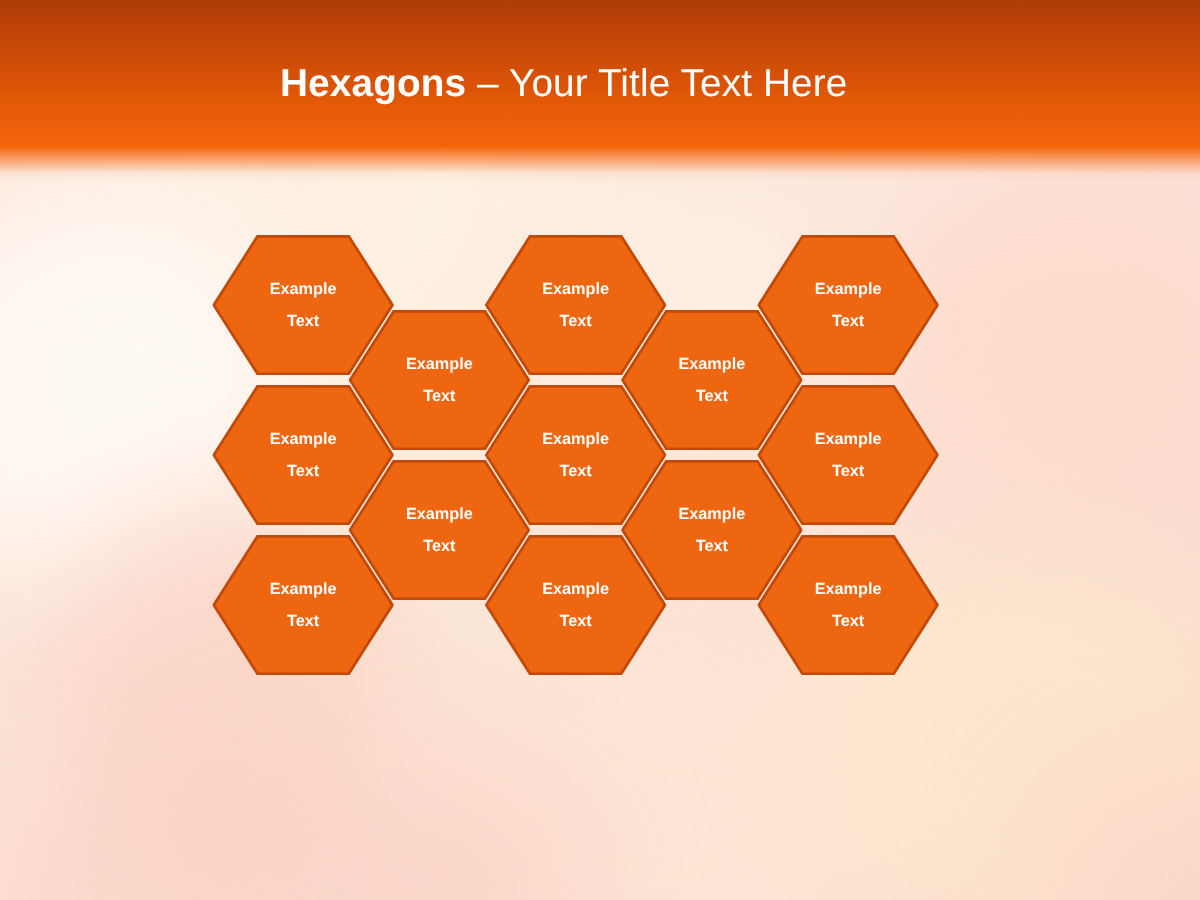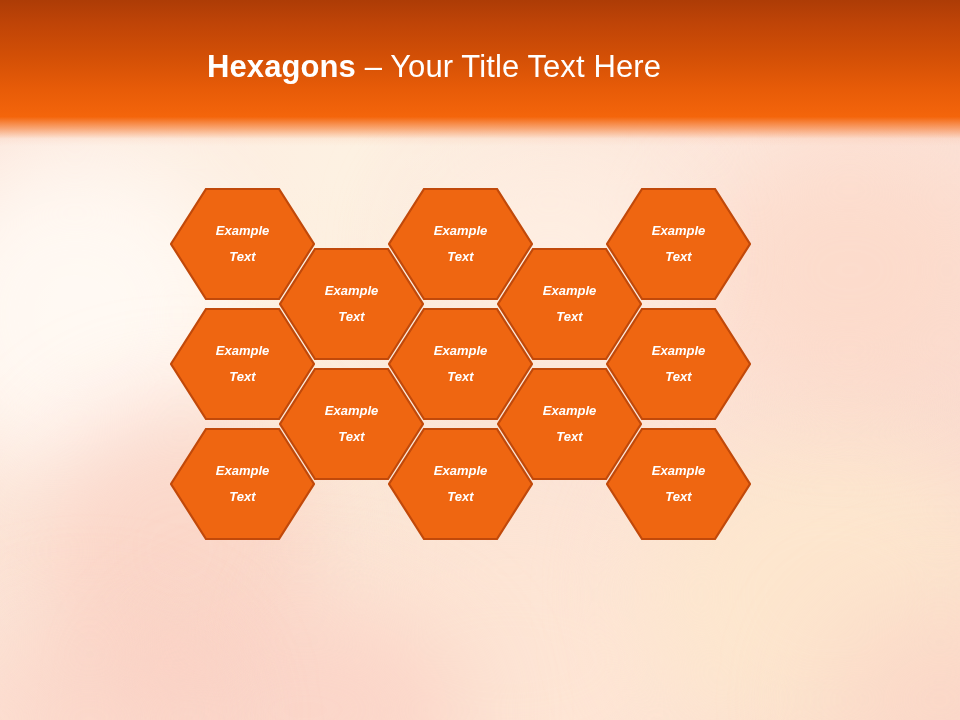--- a/index.html
+++ b/index.html
@@ -74,36 +74,36 @@
     position: absolute;
     left: 0;
     top: 47px;
     width: 868px;
     text-align: center;
     color: #ffffff;
     font-size: 31px;
     line-height: 40px;
     letter-spacing: 0.1px;
     white-space: nowrap;
+    padding-left: 17px;
   }
   .title-strong { font-weight: bold; }
   .title-rest   { font-weight: normal; }
 
   
   #hex-layer {
     position: absolute;
     left: 0; top: 0;
     width: 960px;
     height: 720px;
   }
   .hex {
     position: absolute;
     width: 145px;
     height: 112px;
-    font-style: italic;
   }
   .hex svg {
     position: absolute;
     left: 0; top: 0;
     width: 145px;
     height: 112px;
     display: block;
   }
   .hex-label {
     position: absolute;

